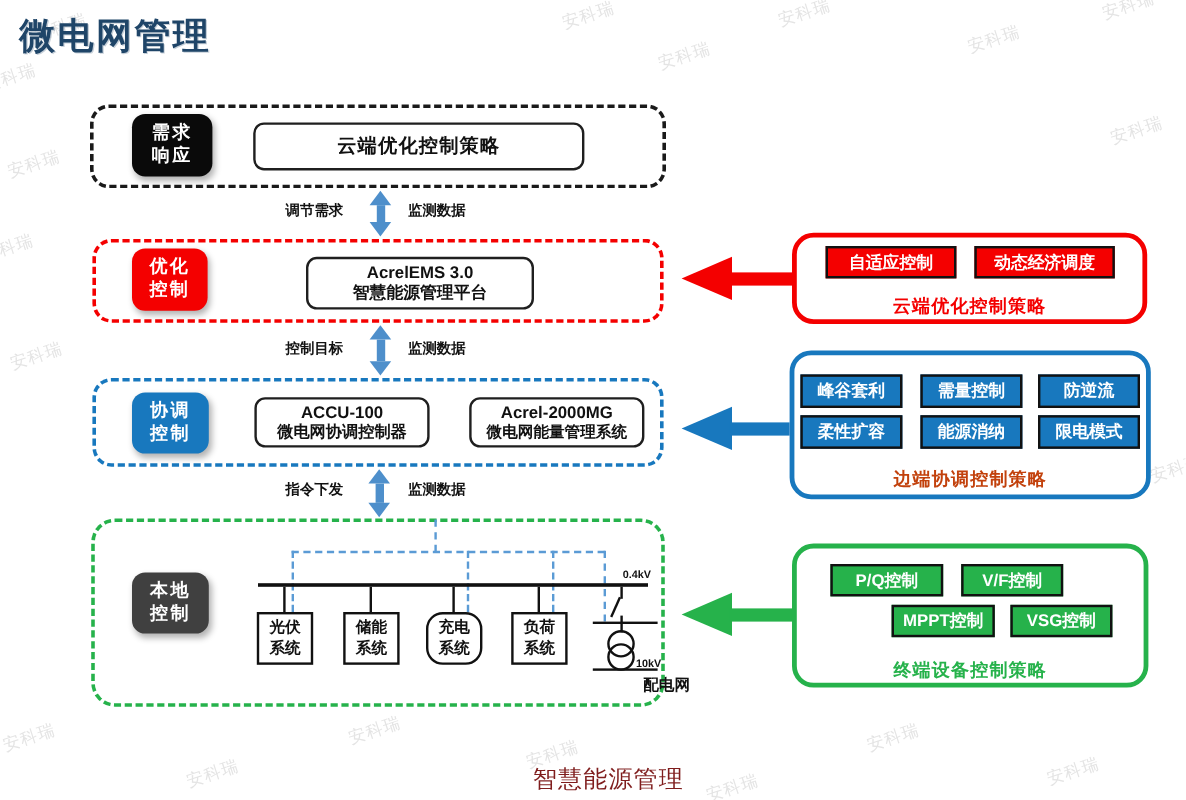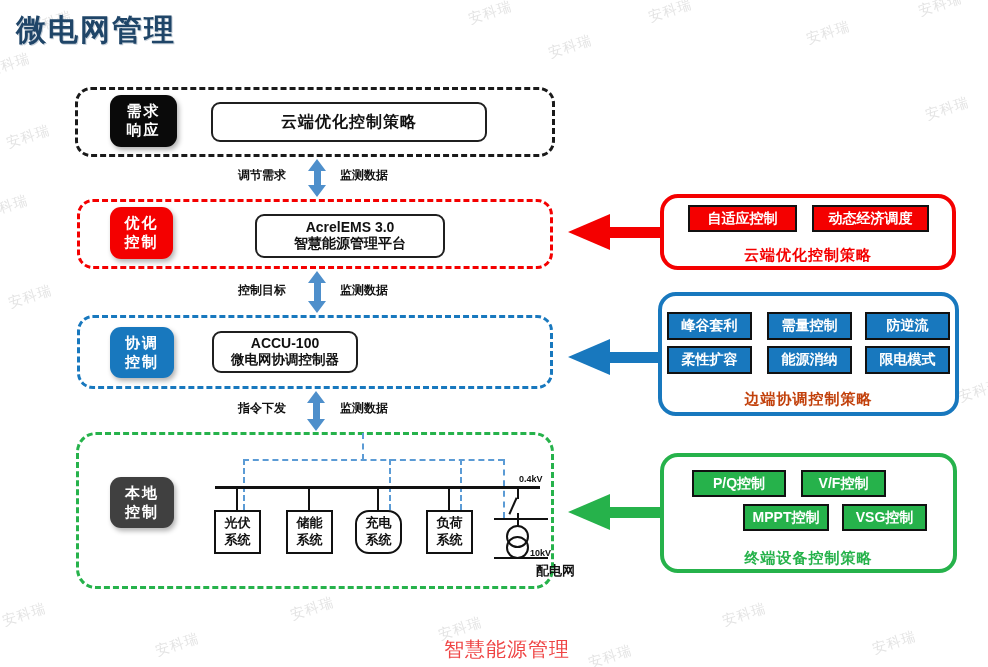--- a/index.html
+++ b/index.html
@@ -75,21 +75,21 @@
   .conn { position:absolute; background:#111; }
   .sysbox { position:absolute; background:#fff; border:2px solid #111; display:flex; flex-direction:column;
             align-items:center; justify-content:center; font-weight:bold; font-size:13px; color:#111; line-height:1.3; }
   .mdash-v { position:absolute; border-left:2px dashed #5B9BD5; width:0; }
   .mdash-h { position:absolute; border-top:2px dashed #5B9BD5; height:0; }
   .tinylabel { position:absolute; font-size:9px; font-weight:bold; color:#111; white-space:nowrap; }
   .circle { position:absolute; width:23px; height:23px; border:2px solid #111; border-radius:50%; background:transparent; }
   .blade { position:absolute; width:2px; height:18px; background:#111; transform:rotate(24deg); }
   .gridlabel { position:absolute; font-size:13px; font-weight:bold; color:#111; }
 
-  .footer-caption { position:absolute; font-size:20px; color:#ef4444; letter-spacing:1px; }
+  .footer-caption { position:absolute; font-size:20px; color:#7f1d1d; letter-spacing:1px; }
 </style>
 </head>
 <body>
 
 <div id="canvas">
 
   <span class="wm" style="left:28px;top:14px;">安科瑞</span>
   <span class="wm" style="left:468px;top:4px;">安科瑞</span>
   <span class="wm" style="left:648px;top:2px;">安科瑞</span>
   <span class="wm" style="left:806px;top:24px;">安科瑞</span>
@@ -146,20 +146,24 @@
 
   <div class="layer coordinate" style="left:77px;top:315px;width:476px;height:74px;"></div>
   <div class="tag blue" style="left:110px;top:327px;width:64px;height:51px;">
     <span>协调</span>
     <span>控制</span>
   </div>
   <div class="wbox" style="left:212px;top:331px;width:146px;height:42px;">
     <span class="l1">ACCU-100</span>
     <span class="l2" style="font-size:13.5px;">微电网协调控制器</span>
   </div>
+  <div class="wbox" style="left:391px;top:331px;width:146px;height:42px;">
+    <span class="l1">Acrel-2000MG</span>
+    <span class="l2" style="font-size:13px;">微电网能量管理系统</span>
+  </div>
 
   <div class="varrow" style="left:306px;top:391px;height:40px;">
     <div class="head-up"></div>
     <div class="shaft"></div>
     <div class="head-down"></div>
   </div>
   <div class="linklabel" style="left:238px;top:400px;">指令下发</div>
   <div class="linklabel" style="left:340px;top:400px;">监测数据</div>
 
   <div class="layer local" style="left:76px;top:432px;width:478px;height:157px;"></div>

